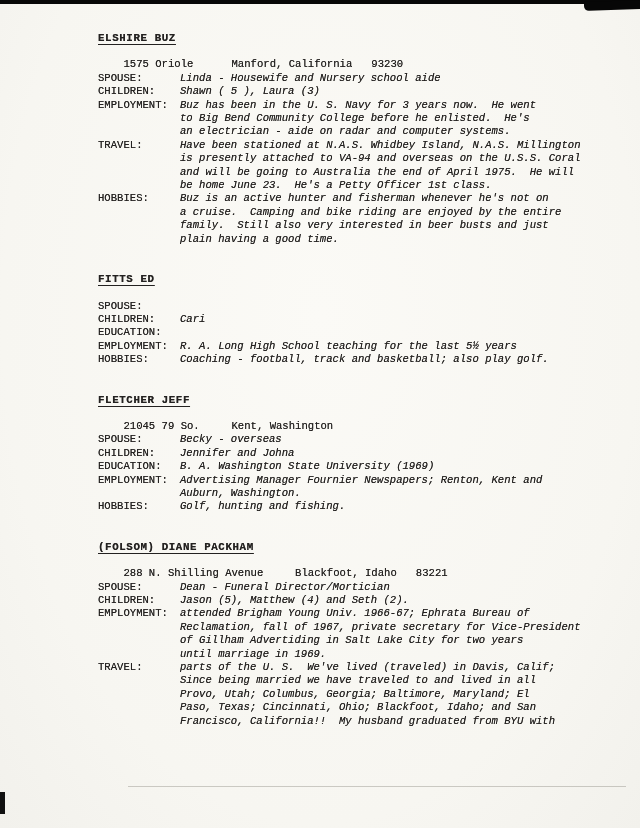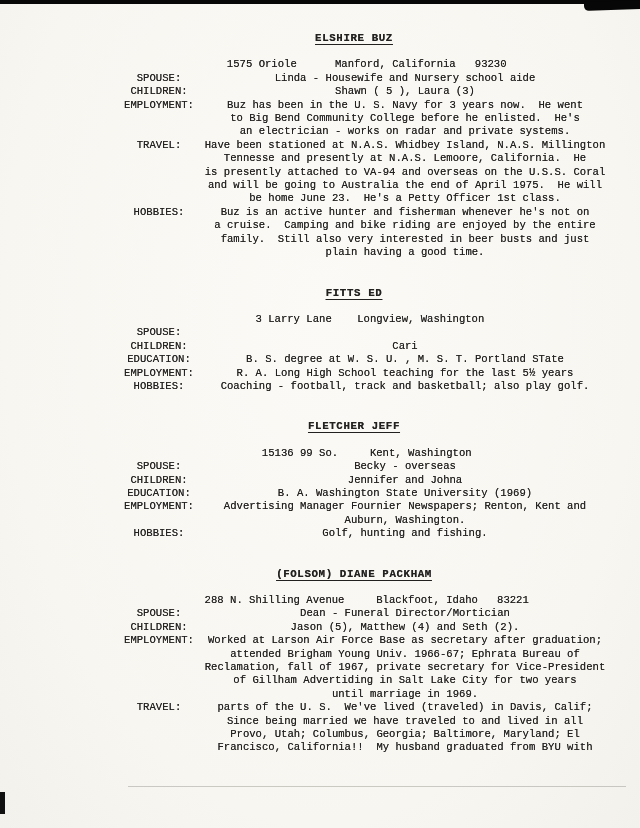--- a/index.html
+++ b/index.html
@@ -9,21 +9,20 @@
     height: 828px;
     overflow: hidden;
     background: #efeeea;
     font-family: "Liberation Mono", "DejaVu Sans Mono", monospace;
   }
   .paper {
     position: absolute;
     left: 0; top: 0;
     width: 640px; height: 828px;
     background: radial-gradient(ellipse at 50% 38%, #fbfaf6 0%, #f7f6f1 70%, #f2f1ec 100%);
-    text-align: center;
   }
   .content {
     position: absolute;
     left: 98px;
     top: 32px;
     right: 30px;
     color: #232120;
     font-size: 10.6px;
     line-height: 13.4px;
     text-shadow: 0 0 0.6px rgba(35, 32, 30, 0.75);
@@ -36,22 +35,22 @@
     font-weight: 700;
     letter-spacing: 0.6px;
   }
   .entry-name span {
     text-decoration: underline;
     text-underline-offset: 2.5px;
     text-decoration-thickness: 1px;
   }
   .entry-address { white-space: pre; }
   .field-row { display: flex; align-items: flex-start; }
-  .field-label { flex: 0 0 82px; white-space: pre; margin-left: 20px; }
-  .field-value { flex: 1 1 auto; }
+  .field-label { flex: 0 0 82px; white-space: pre; }
+  .field-value { flex: 1 1 auto; font-style: italic; }
   .value-line { white-space: pre; }
 
   
   .artifact-top-bar {
     position: absolute; left: 0; top: 0;
     width: 640px; height: 4px;
     background: #070707;
   }
   .artifact-top-right-wedge {
     position: absolute; right: 0; top: 0;
@@ -93,77 +92,72 @@
           <div class="field-label">CHILDREN:</div>
           <div class="field-value">
             <div class="value-line">Shawn ( 5 ), Laura (3)</div>
           </div>
         </div>
         <div class="field-row">
           <div class="field-label">EMPLOYMENT:</div>
           <div class="field-value">
             <div class="value-line">Buz has been in the U. S. Navy for 3 years now.  He went</div>
             <div class="value-line">to Big Bend Community College before he enlisted.  He's</div>
-            <div class="value-line">an electrician - works on radar and private systems.</div>
+            <div class="value-line">an electrician - aide on radar and computer systems.</div>
           </div>
         </div>
         <div class="field-row">
           <div class="field-label">TRAVEL:</div>
           <div class="field-value">
             <div class="value-line">Have been stationed at N.A.S. Whidbey Island, N.A.S. Millington</div>
-            <div class="value-line">Tennesse and presently at N.A.S. Lemoore, California.  He</div>
             <div class="value-line">is presently attached to VA-94 and overseas on the U.S.S. Coral</div>
             <div class="value-line">and will be going to Australia the end of April 1975.  He will</div>
             <div class="value-line">be home June 23.  He's a Petty Officer 1st class.</div>
           </div>
         </div>
         <div class="field-row">
           <div class="field-label">HOBBIES:</div>
           <div class="field-value">
             <div class="value-line">Buz is an active hunter and fisherman whenever he's not on</div>
             <div class="value-line">a cruise.  Camping and bike riding are enjoyed by the entire</div>
             <div class="value-line">family.  Still also very interested in beer busts and just</div>
             <div class="value-line">plain having a good time.</div>
           </div>
         </div>
       </section>
       <section class="entry">
         <h2 class="entry-name"><span>FITTS ED</span></h2>
-        <div class="entry-address">     3 Larry Lane    Longview, Washington</div>
         <div class="field-row">
           <div class="field-label">SPOUSE:</div>
         </div>
         <div class="field-row">
           <div class="field-label">CHILDREN:</div>
           <div class="field-value">
             <div class="value-line">Cari</div>
           </div>
         </div>
         <div class="field-row">
           <div class="field-label">EDUCATION:</div>
-          <div class="field-value">
-            <div class="value-line">B. S. degree at W. S. U. , M. S. T. Portland STate</div>
-          </div>
         </div>
         <div class="field-row">
           <div class="field-label">EMPLOYMENT:</div>
           <div class="field-value">
             <div class="value-line">R. A. Long High School teaching for the last 5½ years</div>
           </div>
         </div>
         <div class="field-row">
           <div class="field-label">HOBBIES:</div>
           <div class="field-value">
             <div class="value-line">Coaching - football, track and basketball; also play golf.</div>
           </div>
         </div>
       </section>
       <section class="entry">
         <h2 class="entry-name"><span>FLETCHER JEFF</span></h2>
-        <div class="entry-address">    15136 99 So.     Kent, Washington</div>
+        <div class="entry-address">    21045 79 So.     Kent, Washington</div>
         <div class="field-row">
           <div class="field-label">SPOUSE:</div>
           <div class="field-value">
             <div class="value-line">Becky - overseas</div>
           </div>
         </div>
         <div class="field-row">
           <div class="field-label">CHILDREN:</div>
           <div class="field-value">
             <div class="value-line">Jennifer and Johna</div>
@@ -200,33 +194,33 @@
         </div>
         <div class="field-row">
           <div class="field-label">CHILDREN:</div>
           <div class="field-value">
             <div class="value-line">Jason (5), Matthew (4) and Seth (2).</div>
           </div>
         </div>
         <div class="field-row">
           <div class="field-label">EMPLOYMENT:</div>
           <div class="field-value">
-            <div class="value-line">Worked at Larson Air Force Base as secretary after graduation;</div>
             <div class="value-line">attended Brigham Young Univ. 1966-67; Ephrata Bureau of</div>
             <div class="value-line">Reclamation, fall of 1967, private secretary for Vice-President</div>
             <div class="value-line">of Gillham Advertiding in Salt Lake City for two years</div>
             <div class="value-line">until marriage in 1969.</div>
           </div>
         </div>
         <div class="field-row">
           <div class="field-label">TRAVEL:</div>
           <div class="field-value">
             <div class="value-line">parts of the U. S.  We've lived (traveled) in Davis, Calif;</div>
             <div class="value-line">Since being married we have traveled to and lived in all</div>
             <div class="value-line">Provo, Utah; Columbus, Georgia; Baltimore, Maryland; El</div>
+            <div class="value-line">Paso, Texas; Cincinnati, Ohio; Blackfoot, Idaho; and San</div>
             <div class="value-line">Francisco, California!!  My husband graduated from BYU with</div>
           </div>
         </div>
       </section>
     </div>
 
   <div class="artifact-bottom-line"></div>
   <div class="artifact-left-mark"></div>
 </div>
 

